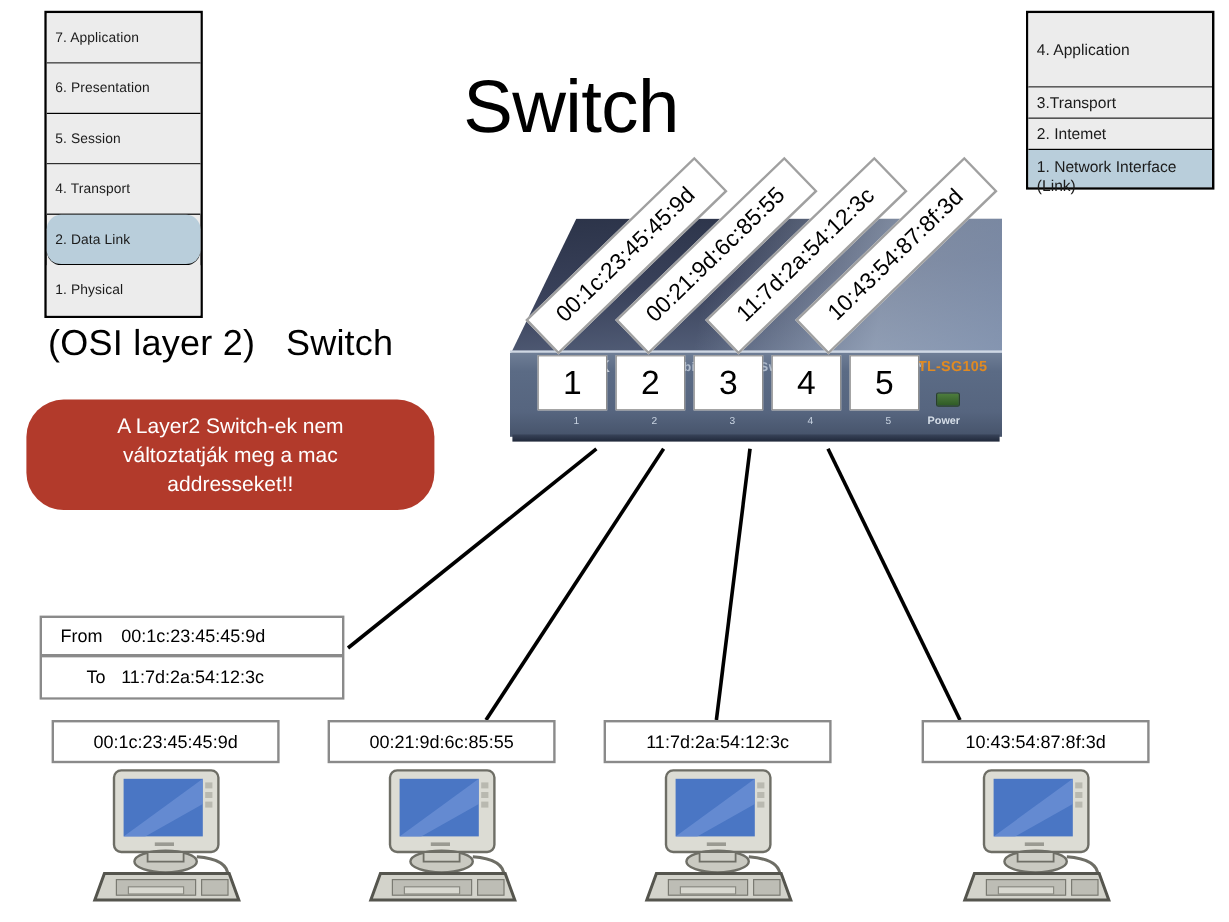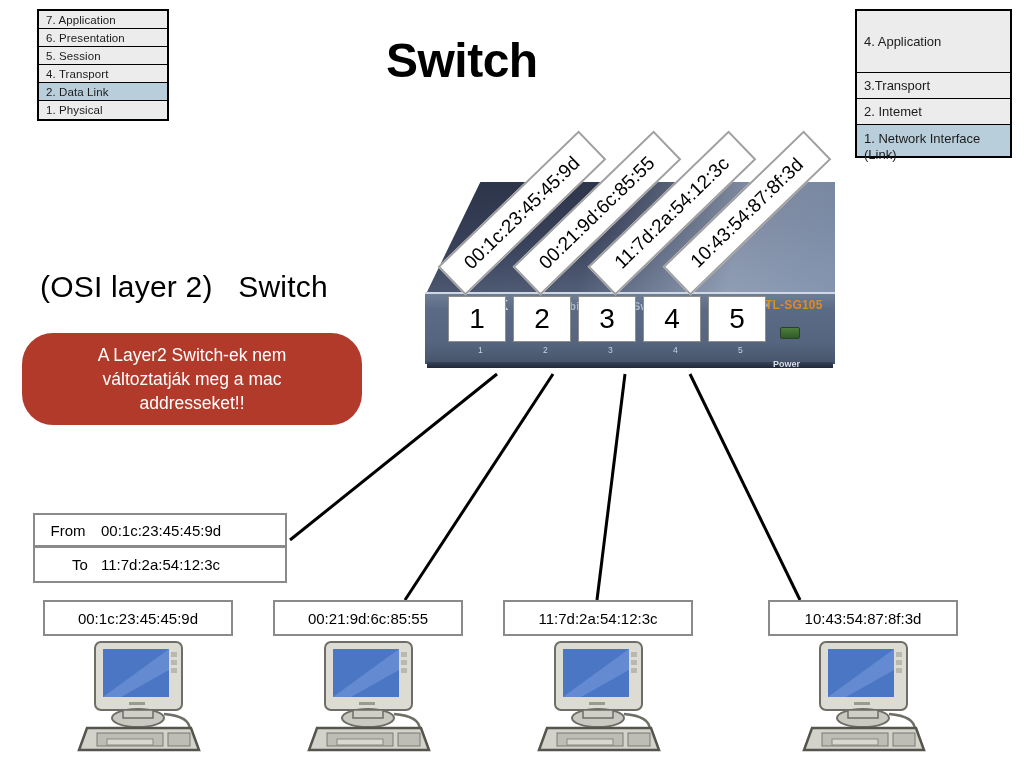--- a/index.html
+++ b/index.html
@@ -14,31 +14,31 @@
   .stage { position: absolute; inset: 0; }
 
   
   #osi-stack {
     position: absolute; left: 37px; top: 9px;
     width: 132px;
     border: 2px solid #000;
     background: #ececec;
   }
   #osi-stack .layer {
-    height: 18px;
+    height: 42px;
     border-bottom: 1px solid #000;
     display: flex; align-items: center;
     padding-left: 7px;
     font-size: 11.5px;
     color: #1b1b1b;
     background: #ececec;
     letter-spacing: .1px;
   }
   #osi-stack .layer:last-child { border-bottom: none; }
-  #osi-stack .layer.hl { background: #b9cedb; }
+  #osi-stack .layer.hl { background: #b9cedb; border-radius: 12px; }
 
   
   #tcpip-stack {
     position: absolute; left: 855px; top: 9px;
     width: 157px;
     border: 2px solid #000;
     background: #ececec;
   }
   #tcpip-stack .layer {
     border-bottom: 1px solid #000;
@@ -53,22 +53,22 @@
   #tcpip-stack .l-tra { height: 26px; }
   #tcpip-stack .l-int { height: 26px; }
   #tcpip-stack .l-link {
     height: 31px; background: #b9cedb;
     align-items: flex-start; padding-top: 6px;
     line-height: 1.25;
   }
 
   
   #main-title {
-    position: absolute; left: 386px; top: 37px;
-    font-size: 48px; font-weight: 700; line-height: 1;
+    position: absolute; left: 386px; top: 59px;
+    font-size: 62px; font-weight: 400; line-height: 1;
     letter-spacing: -0.5px;
   }
   #subtitle {
     position: absolute; left: 40px; top: 270px;
     font-size: 30px; white-space: pre;
     letter-spacing: .2px;
   }
 
   
   #note-box {
@@ -125,21 +125,21 @@
     font-size: 12px; font-weight: bold; color: #e08a22;
     letter-spacing: .2px;
   }
   #switch-device .power-led {
     position: absolute; left: 355px; top: 145px;
     width: 20px; height: 12px; border-radius: 2px;
     background: linear-gradient(180deg, #4e7d3e, #2f5a26);
     border: 1px solid #28402a;
   }
   #switch-device .power-label {
-    position: absolute; left: 348px; top: 177px;
+    position: absolute; left: 348px; top: 163px;
     font-size: 9px; color: #d7dfe9; font-weight: bold; text-align: center;
   }
   #switch-device .port-num-small {
     position: absolute; top: 163px;
     font-size: 8.5px; color: #c8d3e1;
   }
 
   
   .port-box {
     position: absolute;

